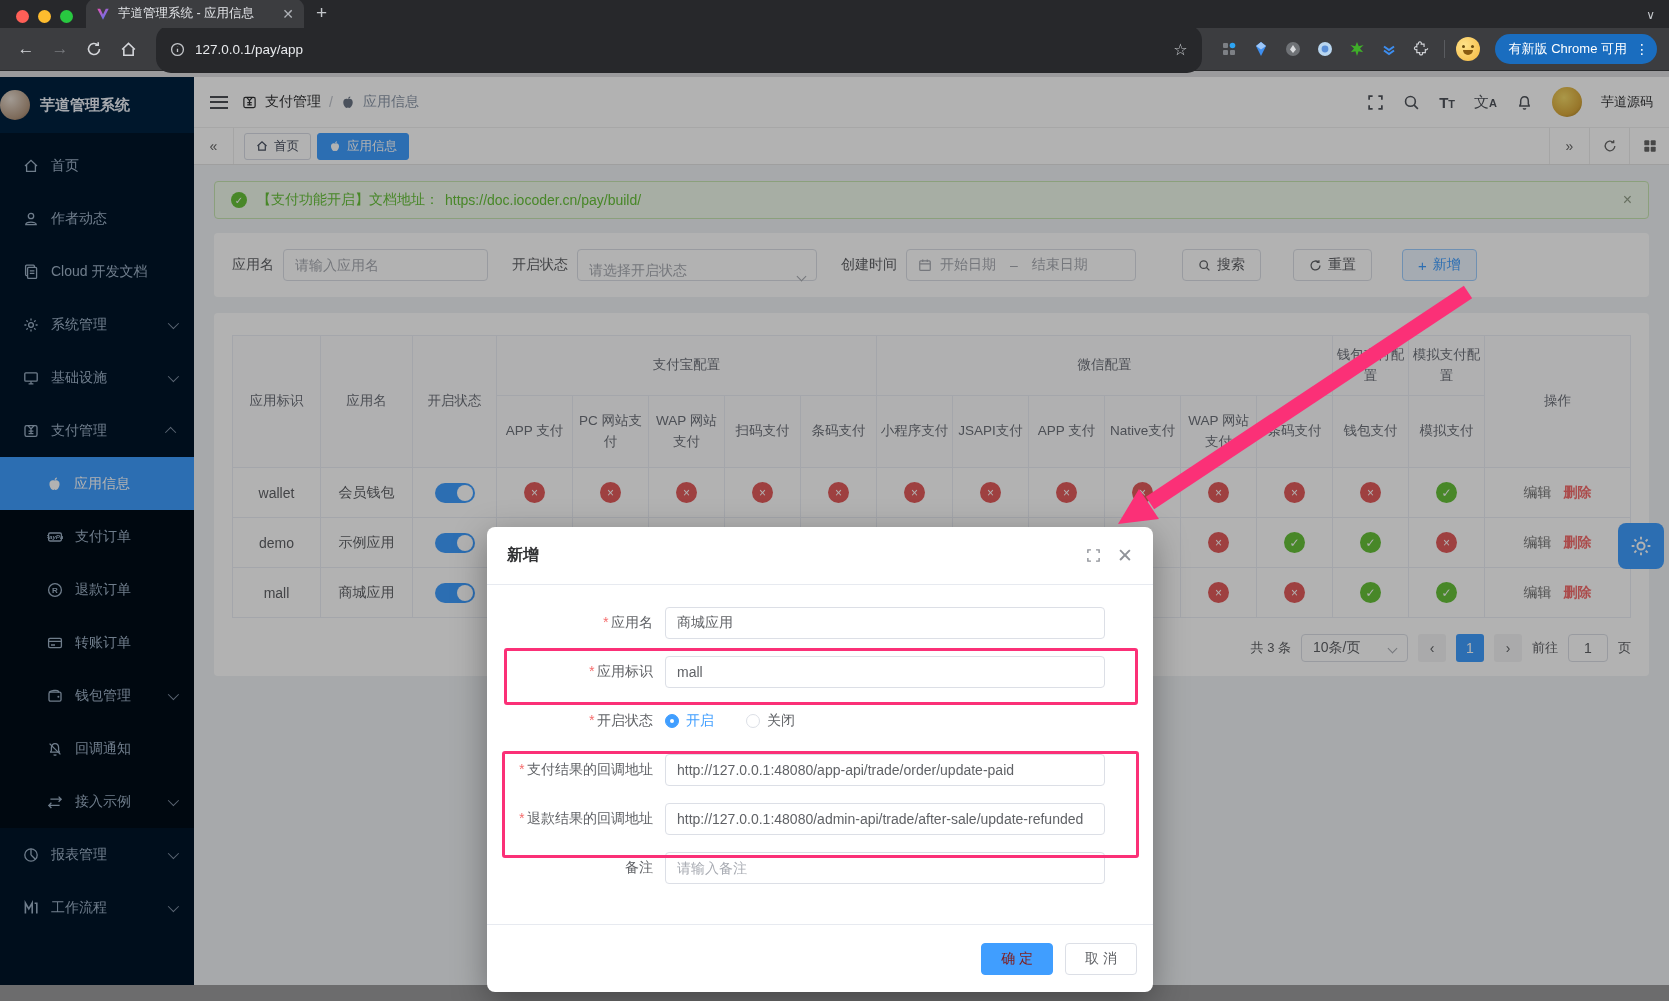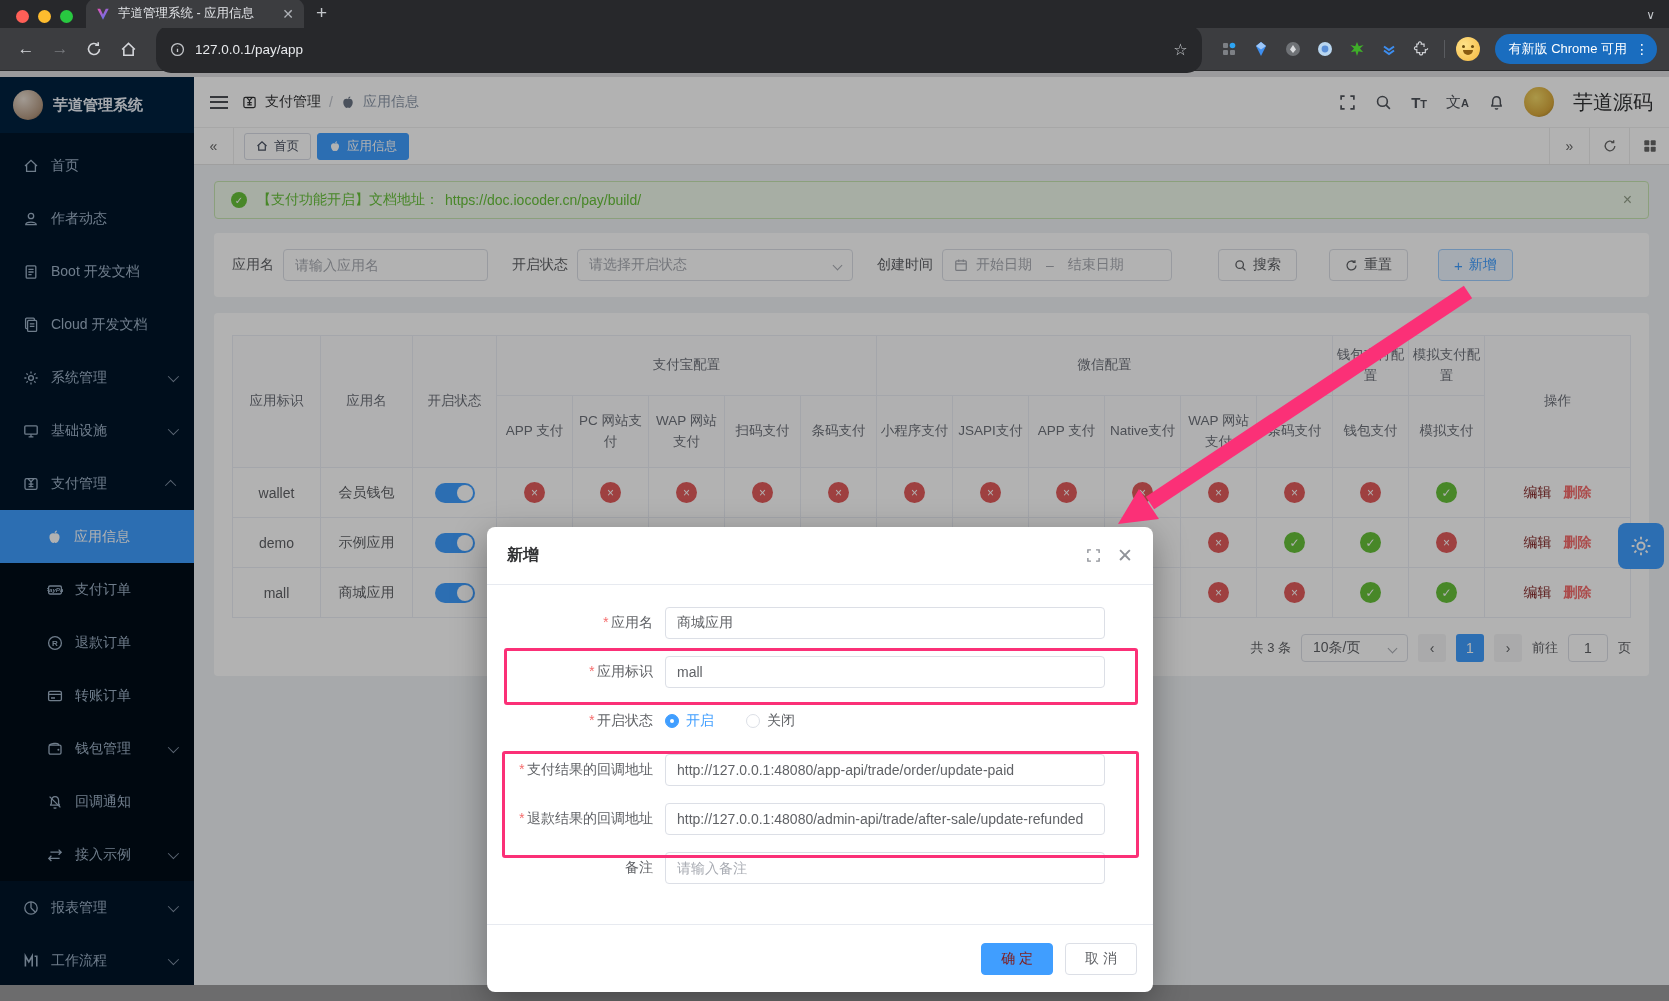--- a/index.html
+++ b/index.html
@@ -30,21 +30,21 @@
   .emoji-av:after { content:""; position:absolute; left:7px; top:13px; width:10px; height:5px; border-radius:0 0 8px 8px; background:#8a5b10; }
   .update-pill { height:30px; margin-left:8px; background:#1a6dbf; border-radius:15px; color:#fff; font-size:13px;
                  display:flex; align-items:center; gap:8px; padding:0 8px 0 14px; white-space:nowrap; }
   .kebab { color:#fff; font-size:14px; letter-spacing:0; line-height:1; }
 
   
   .app { position:absolute; top:77px; left:0; right:0; bottom:16px; display:flex; }
 
   
   .sidebar { width:194px; background:#001529; display:flex; flex-direction:column; color:#9fb3c8; font-size:14px; flex:none; }
-  .logo { height:56px; background:#002140; display:flex; align-items:center; gap:10px; padding-left:13px; flex:none; }
+  .logo { height:56px; background:#002140; display:flex; align-items:center; gap:10px; flex:none; }
   .logo-av { width:30px; height:30px; border-radius:50%; background:radial-gradient(circle at 35% 30%, #e8ddd2, #b2977f 70%, #6e513a); }
   .logo-title { color:#eef3f9; font-size:15px; font-weight:700; }
   .menu { flex:1; padding-top:6px; overflow:hidden; }
   .mi { height:53px; display:flex; align-items:center; gap:12px; padding:0 18px 0 23px; cursor:pointer; }
   .mi .ic { color:#9fb3c8; }
   .mi-label { flex:1; white-space:nowrap; }
   .submenu { background:#000c17; }
   .submenu .mi { padding-left:47px; }
   .mi.active { background:#409eff; color:#fff; }
   .mi.active .ic { color:#fff; }
@@ -57,21 +57,21 @@
   .navbar { height:50px; background:#fff; display:flex; align-items:center; gap:14px; padding:0 16px; flex:none; }
   .burger { width:18px; height:13px; border-top:2px solid #4c4f55; border-bottom:2px solid #4c4f55; position:relative; }
   .burger:before { content:""; position:absolute; left:0; right:0; top:3.5px; height:2px; background:#4c4f55; }
   .crumb { display:flex; align-items:center; gap:8px; font-size:14px; color:#303133; }
   .crumb .sep { color:#c0c4cc; }
   .crumb .last { color:#8b97a8; }
   .nav-right { margin-left:auto; display:flex; align-items:center; gap:19px; color:#50545b; }
   .nav-right .ic { color:#50545b; }
   .tt { font-size:15px; font-weight:700; }
   .user-av { width:30px; height:30px; border-radius:50%; background:radial-gradient(circle at 40% 35%, #f4d968, #d9a93c 65%, #8a6b20); }
-  .user-name { font-size:20px; color:#303133; }
+  .user-name { font-size:13px; color:#303133; }
 
   .tagsbar { height:38px; background:#fff; border-top:1px solid #f0f0f0; border-bottom:1px solid #e4e4e4; display:flex; align-items:stretch; flex:none; }
   .tgbtn { width:40px; display:flex; align-items:center; justify-content:center; color:#666; border-right:1px solid #ececec; font-size:14px; }
   .tgbtn.left-b { border-right:none; border-left:1px solid #ececec; }
   .tags { flex:1; display:flex; align-items:center; gap:6px; padding:0 10px; }
   .tag { height:27px; display:inline-flex; align-items:center; gap:6px; padding:0 11px; border:1px solid #d8dce5; background:#fff; color:#495060; font-size:12.5px; border-radius:3px; }
   .tag.active { background:#409eff; border-color:#409eff; color:#fff; }
 
   .content { flex:1; padding:16px 20px; min-height:0; }
 
@@ -96,21 +96,21 @@
   .tbl th { border:1px solid #ebeef5; color:#6d717a; font-weight:500; font-size:13.5px; padding:7px 3px; line-height:1.55; background:#fdfdfe; }
   .tbl thead tr:first-child th { height:60px; }
   .tbl thead tr:last-child th { height:72px; vertical-align:middle; }
   .tbl td { border:1px solid #ebeef5; text-align:center; height:50px; font-size:14px; color:#606266; }
   .toggle { display:inline-block; width:40px; height:20px; border-radius:10px; background:#409eff; position:relative; vertical-align:middle; }
   .toggle:after { content:""; position:absolute; right:2px; top:2px; width:16px; height:16px; border-radius:50%; background:#fff; }
   .mark { display:inline-flex; width:21px; height:21px; border-radius:50%; color:#fff; font-size:12px; align-items:center; justify-content:center; vertical-align:middle; }
   .mark.no { background:#e35c5c; }
   .mark.yes { background:#67c23a; }
   .lnk { font-size:14px; margin:0 6px; }
-  .lnk.edit { color:#7f1d1d; }
+  .lnk.edit { color:#737373; }
   .lnk.del { color:#f56c6c;font-weight:bold; }
 
   .pager { display:flex; align-items:center; justify-content:flex-end; gap:10px; margin-top:16px; font-size:13px; color:#606266; }
   .psel { width:107px; height:28px; }
   .pbtn { width:28px; height:28px; border-radius:3px; background:#f4f4f5; color:#606266; display:flex; align-items:center; justify-content:center; font-size:14px; }
   .pbtn.cur { background:#409eff; color:#fff; }
   .goto-inp { width:40px; height:28px; text-align:center; padding:0 4px; }
 
   .fab { position:absolute; right:5px; top:523px; width:46px; height:46px; border-radius:8px; background:#409eff; color:#fff; display:flex; align-items:center; justify-content:center; z-index:5; }
 
@@ -271,29 +271,20 @@
             <span class="mi-label">首页</span>
           </div>
           <div class="mi">
             <span class="ic ">
               <svg width="16" height="16" viewBox="0 0 16 16" fill="none" stroke="currentColor" stroke-width="1.3">
                 <circle cx="8" cy="5" r="2.7"></circle>
                 <path d="M2.8 13.6c0-3.2 10.4-3.2 10.4 0z"></path>
               </svg>
             </span>
             <span class="mi-label">作者动态</span>
-          </div>
-          <div class="mi">
-            <span class="ic ">
-              <svg width="16" height="16" viewBox="0 0 16 16" fill="none" stroke="currentColor" stroke-width="1.3">
-                <rect x="3.2" y="1.8" width="9.6" height="12.4" rx="1"></rect>
-                <path d="M5.4 5.4h5.2M5.4 8h5.2M5.4 10.6h3.2"></path>
-              </svg>
-            </span>
-            <span class="mi-label">Boot 开发文档</span>
           </div>
           <div class="mi">
             <span class="ic ">
               <svg width="16" height="16" viewBox="0 0 16 16" fill="none" stroke="currentColor" stroke-width="1.3">
                 <rect x="4.6" y="3.4" width="9" height="11" rx="1"></rect>
                 <path d="M11.4 3.4V2.2a1 1 0 0 0-1-1H3.6a1 1 0 0 0-1 1v8.4a1 1 0 0 0 1 1h1"></path>
                 <path d="M6.8 6.8h4.6M6.8 9.4h4.6"></path>
               </svg>
             </span>
             <span class="mi-label">Cloud 开发文档</span>
@@ -507,21 +498,21 @@
           <span style="margin-left:-4px;">https://doc.iocoder.cn/pay/build/</span>
           <span class="alert-close">×</span>
         </div>
 
         <div class="card filter">
           <span class="f-label">应用名</span>
           <span class="inp" style="width:205px;">
             <input class="raw" placeholder="请输入应用名" style="">
           </span>
           <span class="f-label" style="margin-left:24px;">开启状态</span>
-          <span class="inp" style="width:276px;">
+          <span class="inp" style="width:240px;align-items:flex-end;">
             <span class="ph">请选择开启状态</span>
             <span class="sel-chev"></span>
           </span>
           <span class="f-label" style="margin-left:24px;">创建时间</span>
           <span class="inp" style="width:230px;gap:8px;">
             <svg width="14" height="14" viewBox="0 0 16 16" fill="none" stroke="#a8abb2" stroke-width="1.4">
                 <rect x="2" y="3.2" width="12" height="11" rx="1.2"></rect>
                 <path d="M2 6.6h12M5.4 1.6v3M10.6 1.6v3"></path>
               </svg>
             <span class="ph">开始日期</span>

